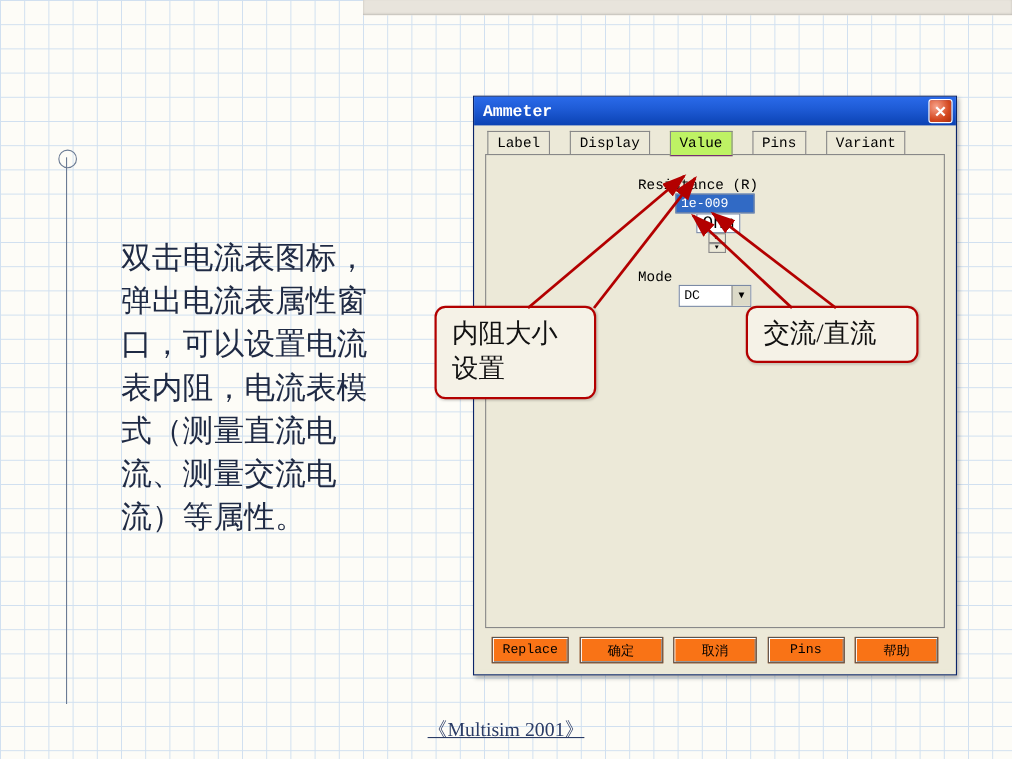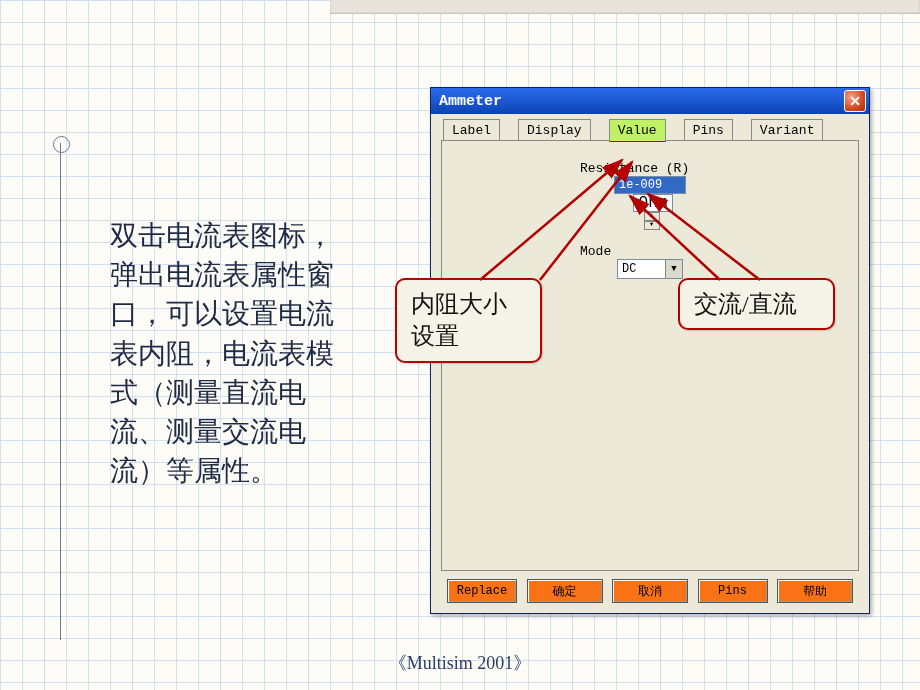--- a/index.html
+++ b/index.html
@@ -51,20 +51,21 @@
     line-height: 1.4;
     color: #1f2a44;
   }
   .footer-title {
     position: absolute;
     left: 0; right: 0;
     bottom: 15px;
     text-align: center;
     font-size: 18px;
     color: #2b3c66;
+    text-decoration: underline;
   }
   .footer-title .inner { letter-spacing: 0; }
 
   
   .dialog {
     position: absolute;
     left: 430px;
     top: 87px;
     width: 438px;
     height: 525px;

